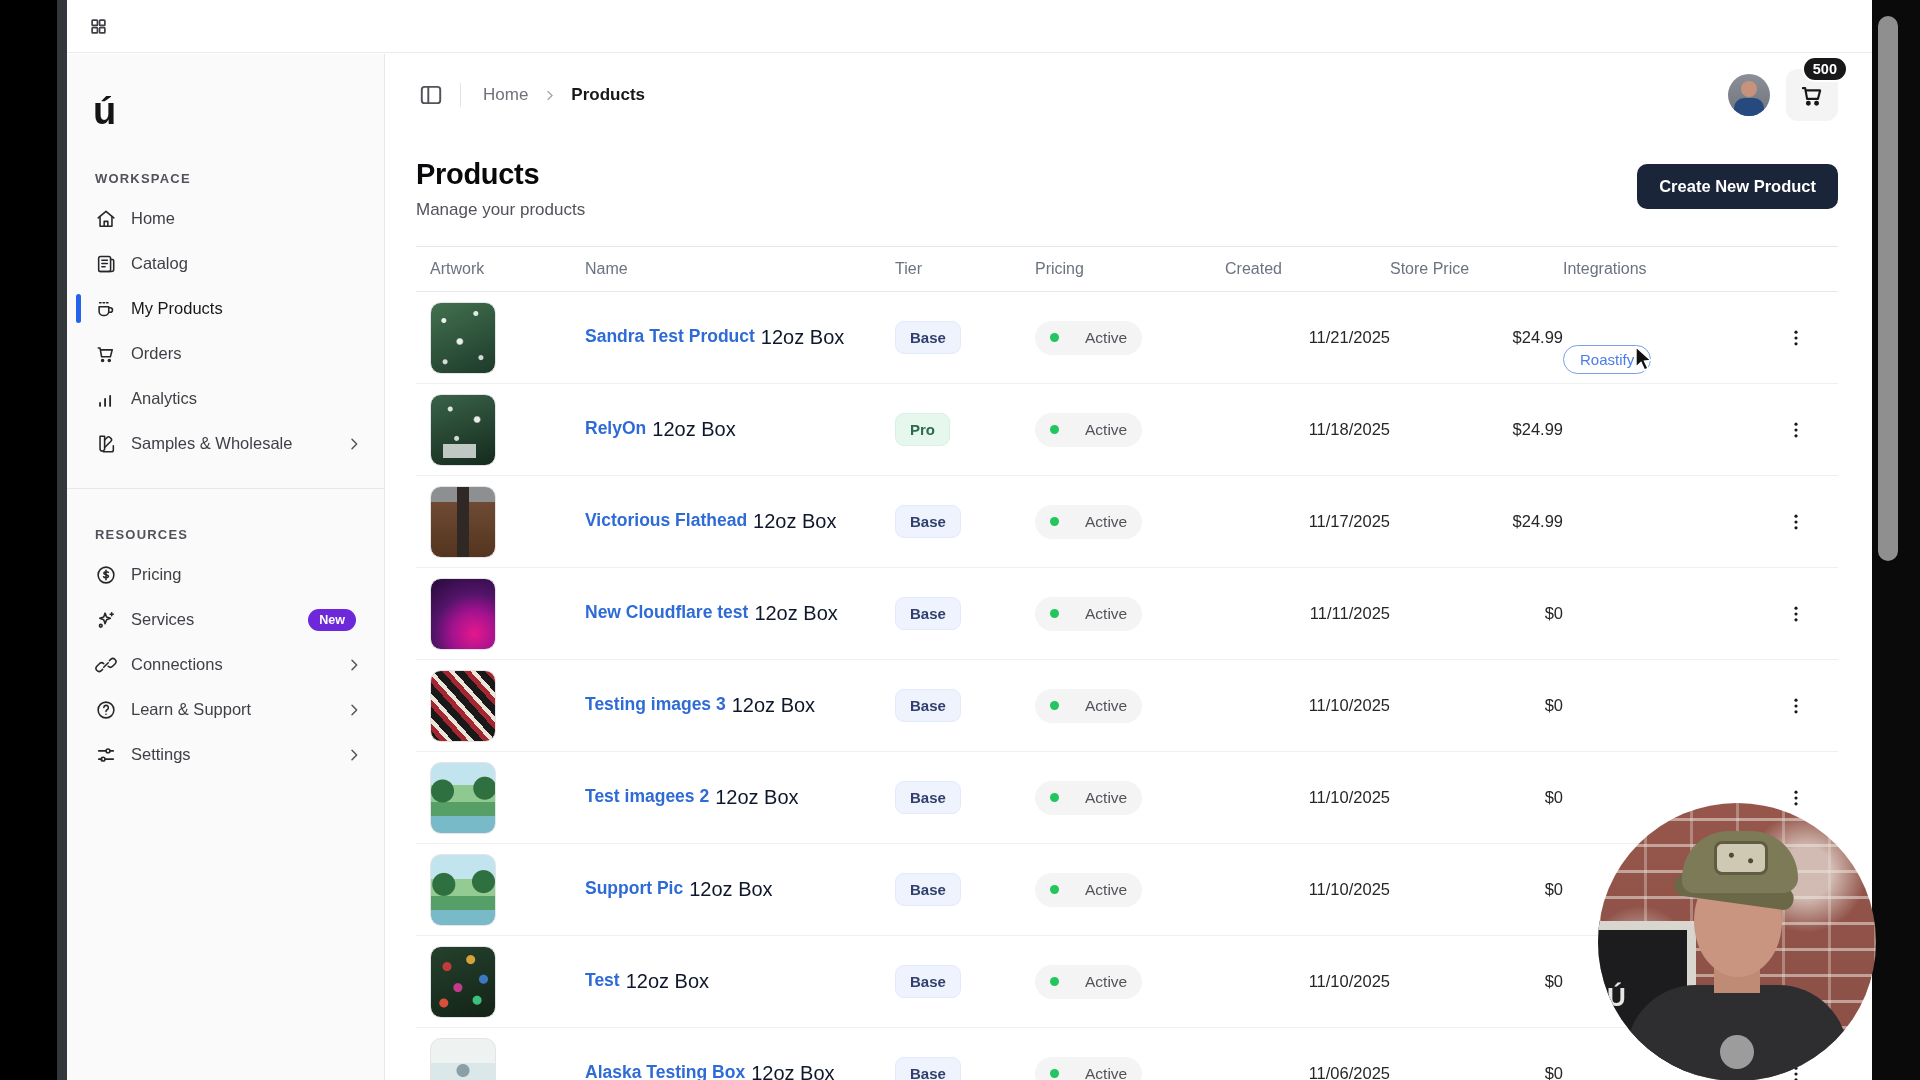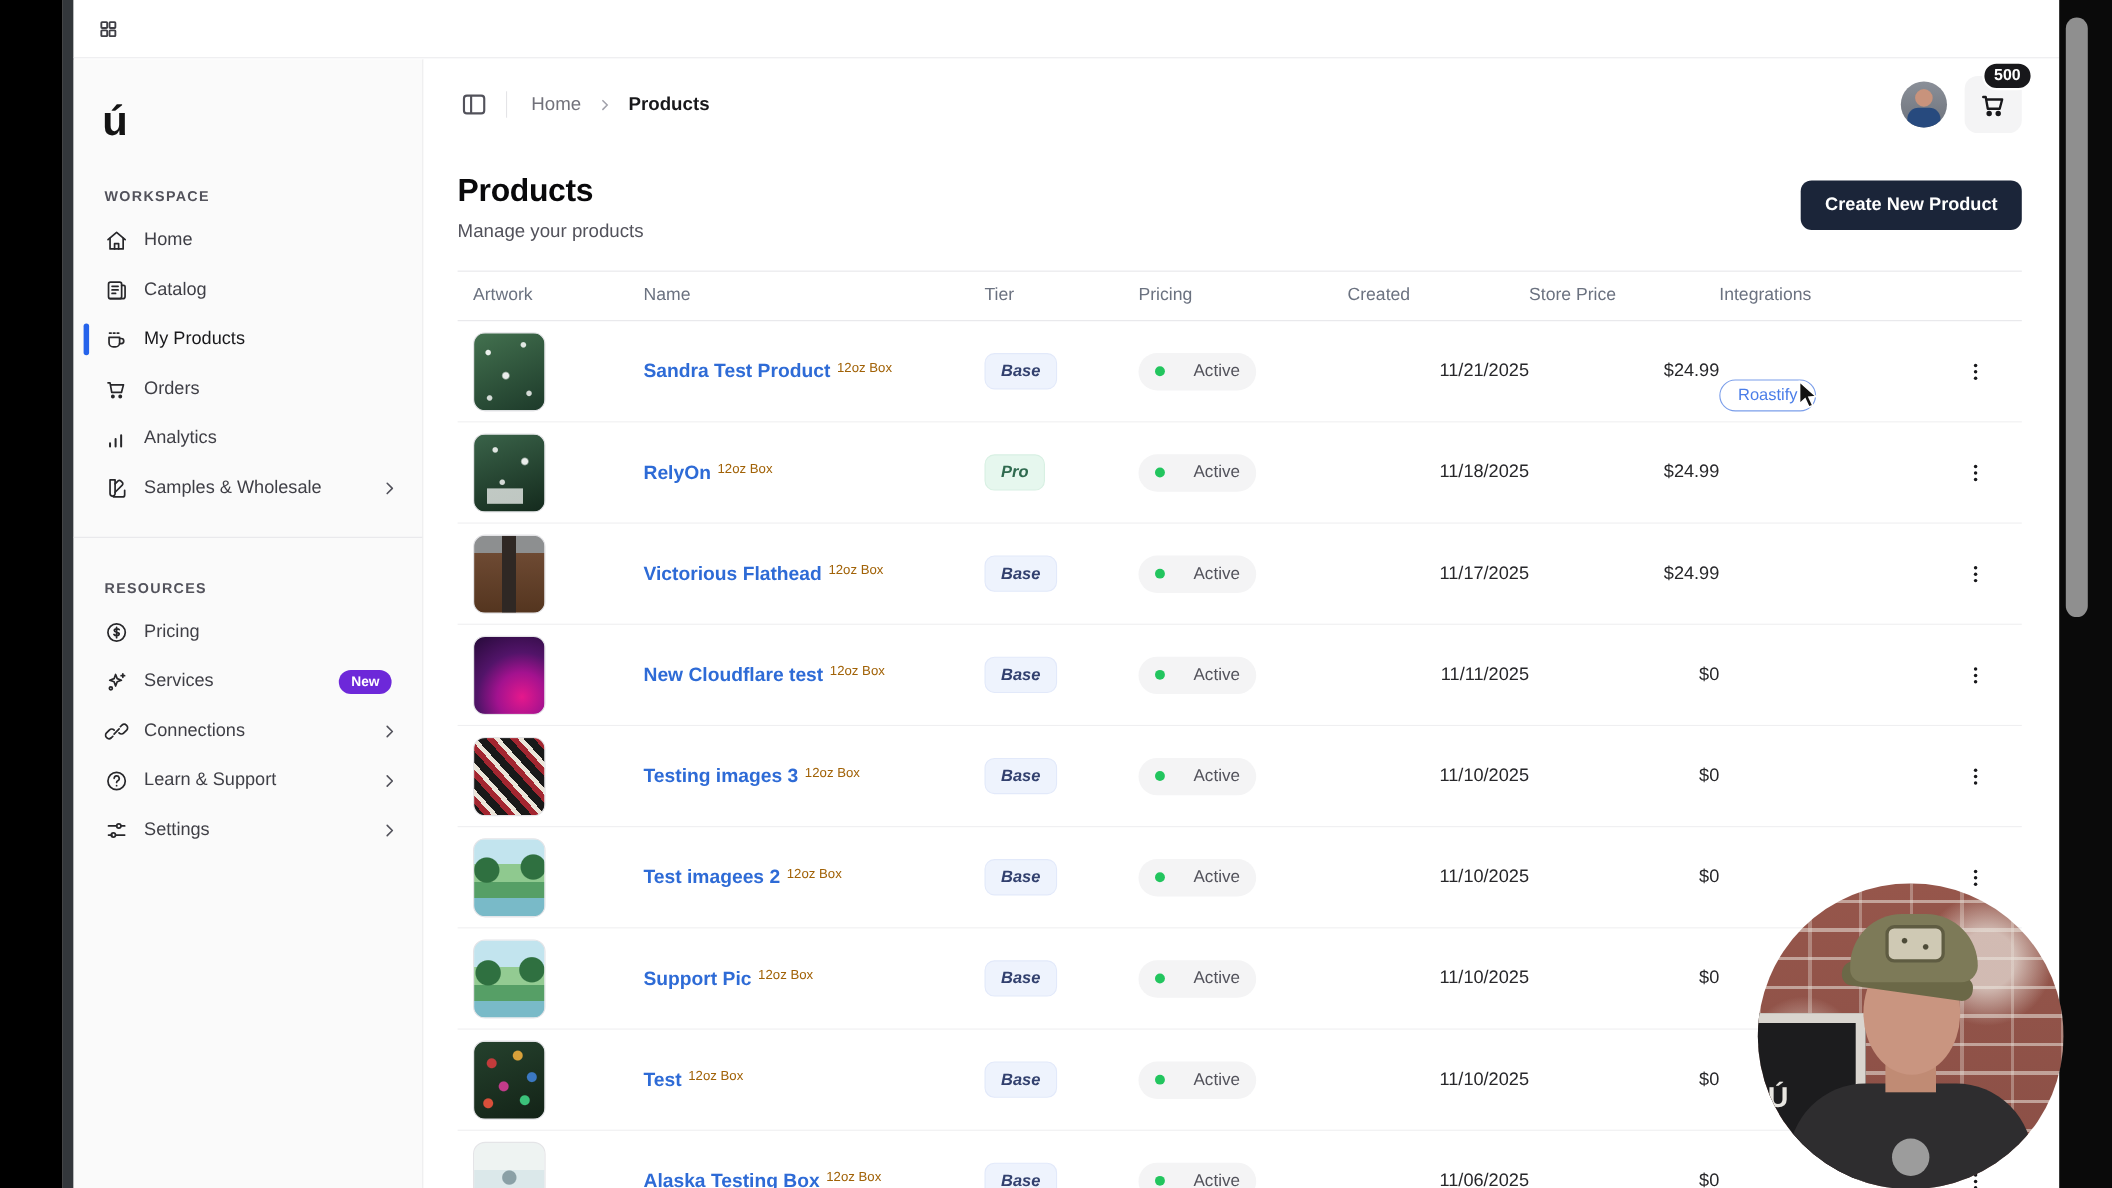--- a/index.html
+++ b/index.html
@@ -66,22 +66,22 @@
 
   
   #table { margin-top:26px; border-top:1px solid #e7e7ea; }
   .tgrid { display:grid; grid-template-columns:169px 310px 140px 190px 165px 173px 205px 70px; align-items:center; }
   #thead { height:45px; border-bottom:1px solid #e7e7ea; color:#6b7280; font-size:16px; }
   #thead .th:first-child { padding-left:14px; }
   .trow { height:92px; border-bottom:1px solid #efeff1; }
   .art { width:66px; height:72px; margin-left:14px; border-radius:11px; border:1px solid #e4e4e7; }
   .ncell { display:flex; flex-direction:row; gap:6px; }
   .pname { color:#2e6bd6; font-size:17.5px; font-weight:600; cursor:pointer; }
-  .pvariant { color:#a16207; font-size:12px; }
-  .tier-chip { display:inline-block; font-size:15px; font-weight:600; border-radius:9px; padding:7px 14px;font-style:italic; }
+  .pvariant { color:#0f172a; font-size:20px; }
+  .tier-chip { display:inline-block; font-size:15px; font-weight:600; border-radius:9px; padding:7px 14px; }
   .tier-base { background:#eef3fd; color:#32406e; border:1px solid #e2e9fa; }
   .tier-pro { background:#e6f7ee; color:#2f6a4f; border:1px solid #d8f0e3; }
   .status-pill { display:inline-flex; align-items:center; gap:26px; background:#f4f4f5; border-radius:999px;
     padding:8px 15px; font-size:15.5px; color:#52525b; }
   .status-dot { width:9px; height:9px; border-radius:50%; }
   .tcell { font-size:16.5px; color:#27272a;text-align:right; }
   .integ-chip { display:inline-block; border:1.5px solid #7b9eea; color:#4a7de8; font-size:15px;
     border-radius:999px; padding:5px 16px; background:#fff; cursor:pointer;margin-top:44px; }
   .kebab { width:36px; height:36px; border-radius:8px; display:flex; align-items:center; justify-content:center;
     cursor:pointer; margin-left:10px; }

